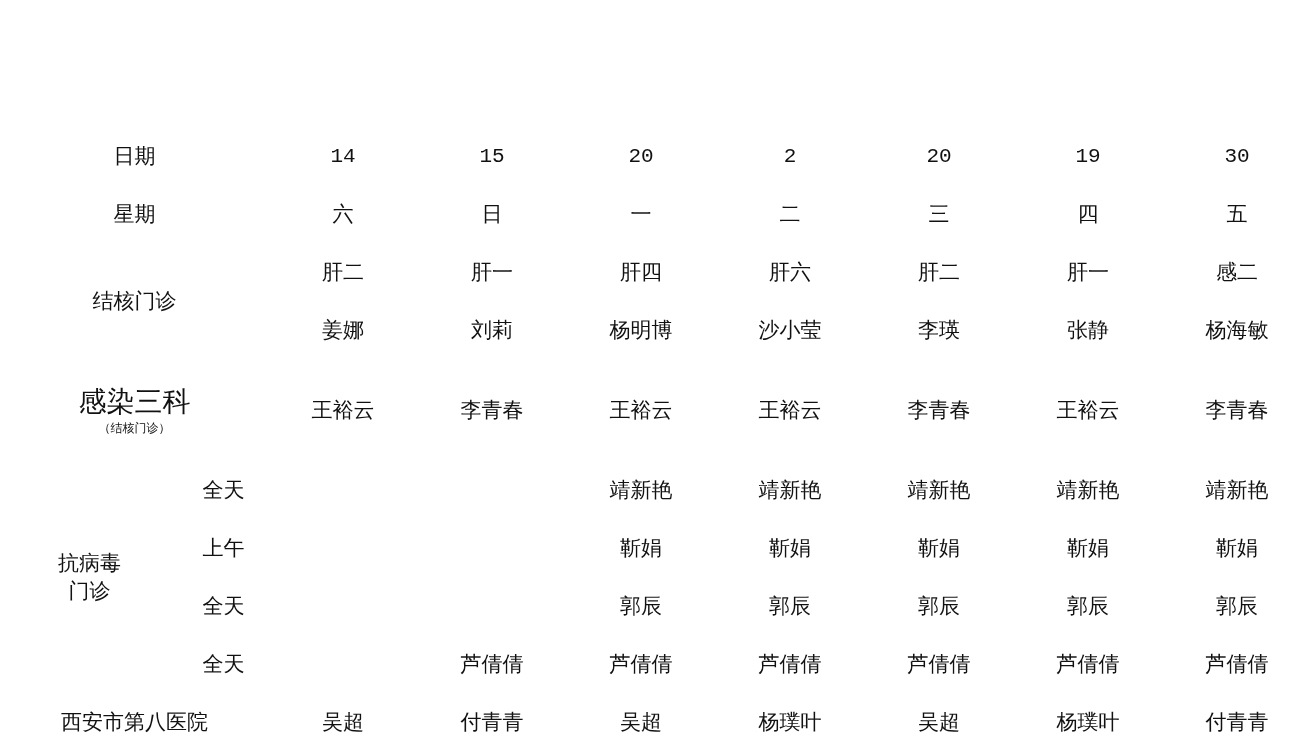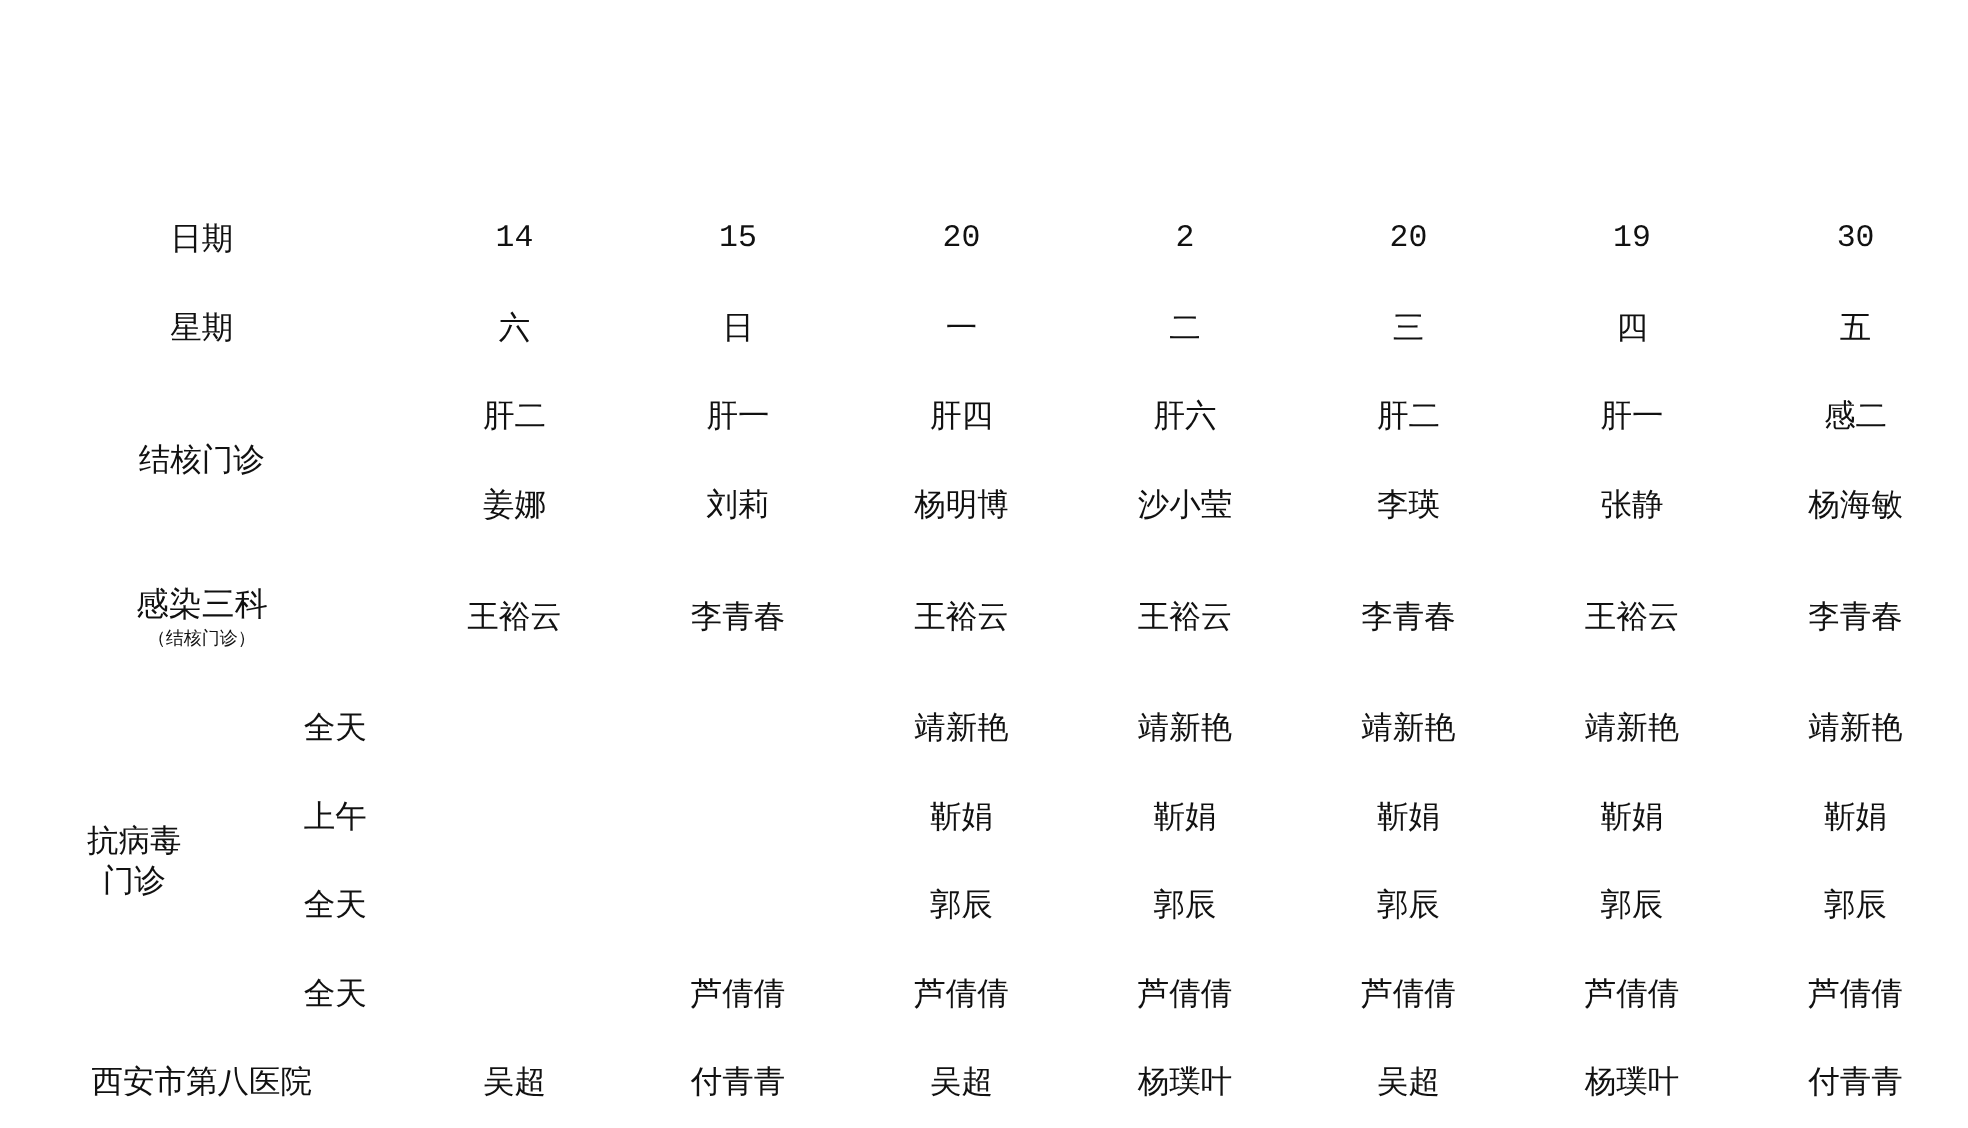--- a/index.html
+++ b/index.html
@@ -46,21 +46,21 @@
     font-size: 23px;
     font-weight: bold;
     letter-spacing: 0.5px;
   }
   
   .shade-dark  { background: #dbe8be; }
   .shade-mid   { background: #e3eed0; font-family: Liberation Mono, monospace; }
   .shade-light { background: #eaf2dd; }
   .white       { background: #ffffff; }
 
-  .label { font-size: 22px; }
+  .label { font-size: 28px; }
   .label-sm { font-size: 12px; }
   .label-tight { line-height: 1.25; }
   .w-rowlabel  { width: 178px; }
   .w-sublabel  { width: 90px; }
   .w-day       { width: 149px; }
 </style>
 </head>
 <body>
 
 <table class="schedule">

